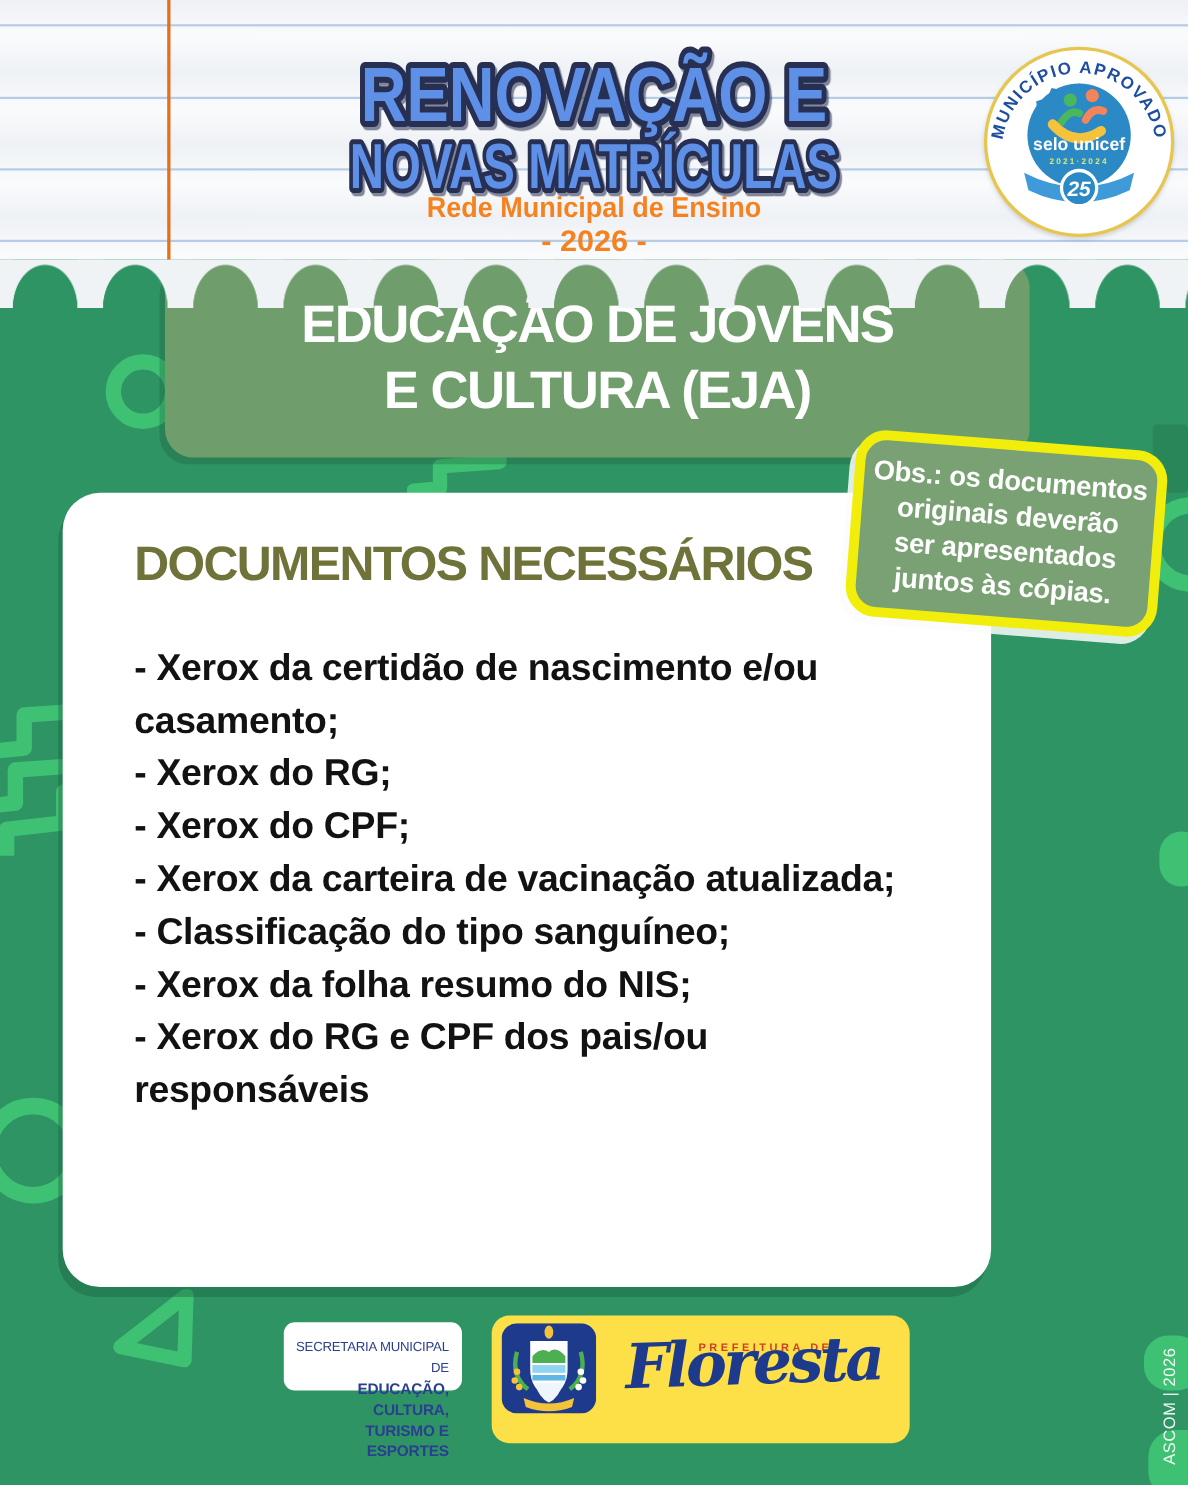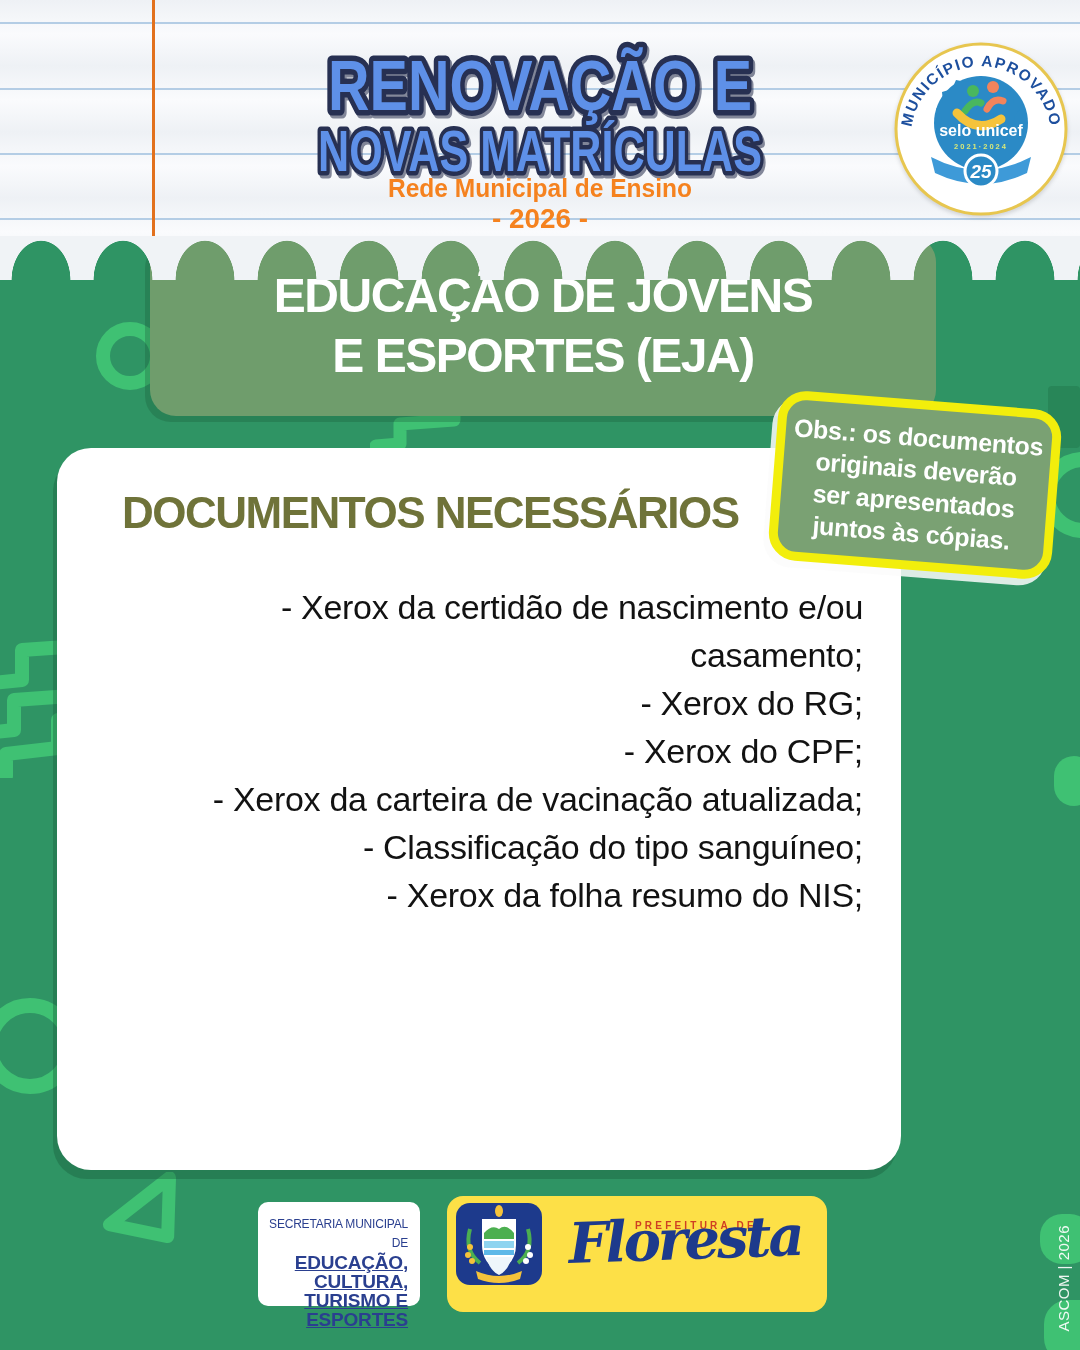--- a/index.html
+++ b/index.html
@@ -40,28 +40,28 @@
     box-shadow:-5px 7px 0 rgba(252,252,252,.85);
     display:flex;flex-direction:column;justify-content:center;align-items:center;box-sizing:border-box;}
   .obs div{color:#fff;font-weight:bold;font-size:25px;line-height:32px;letter-spacing:-0.3px;}
 
   
   .card{left:57px;top:448px;width:844px;height:722px;z-index:4;background:#ffffff;
     border-radius:34px;box-shadow:-4px 9px 0 rgba(24,92,58,.38);box-sizing:border-box;
     padding:40px 38px 0 65px;}
   .card h1{margin:0;font-size:44px;font-weight:bold;color:#6f7339;letter-spacing:-1.5px;}
   .doc-list{margin-top:45px;}
-  .doc-item div{font-size:34px;font-weight:400;color:#121212;line-height:48px;letter-spacing:-0.3px;text-align:right;}
+  .doc-item div{font-size:34px;font-weight:700;color:#121212;line-height:48px;letter-spacing:-0.3px;}
   .doc-item .cont{padding-left:26px;}
 
   
-  .secretaria{left:258px;top:1202px;width:162px;height:104px;z-index:8;background:#ffffff;
+  .secretaria{left:258px;top:1202px;width:162px;height:62px;z-index:8;background:#ffffff;
     border-radius:10px;box-sizing:border-box;padding:13px 12px 0 6px;text-align:right;color:#2a3f8f;}
   .secretaria .l1{font-size:12px;line-height:19px;letter-spacing:-0.2px;}
-  .secretaria .l2{font-size:19px;line-height:19px;font-weight:bold;letter-spacing:-0.2px;text-decoration:underline;}
+  .secretaria .l2{font-size:14px;line-height:19px;font-weight:bold;letter-spacing:-0.2px;}
   .prefeitura{left:447px;top:1196px;width:380px;height:116px;z-index:8;background:#fde047;
     border-radius:16px;}
   .crest{position:absolute;left:9px;top:7px;}
   .pref-label{position:absolute;left:188px;top:24px;font-size:10px;font-weight:bold;
     letter-spacing:3.2px;color:#cf3f22;}
   .city{position:absolute;left:102px;top:10px;width:272px;text-align:center;
     font-family:"DejaVu Serif",serif;font-style:italic;font-weight:bold;font-size:56px;
     color:#1d3a8c;letter-spacing:-3px;transform:rotate(-2deg);}
   .credit{right:8px;bottom:18px;z-index:8;color:#ffffff;font-size:15px;opacity:.92;
     writing-mode:vertical-rl;transform:rotate(180deg);letter-spacing:.5px;}
@@ -93,21 +93,21 @@
   <path d="M88 10 L22 48 L78 68 Z" fill="none" stroke="#3fc173" stroke-width="13" stroke-linejoin="round" transform="rotate(-8 55 40)"></path>
 </svg>
 <div class="abs doodle ring" style="left:1040px;top:452px;width:86px;height:86px;border-width:15px;"></div>
 <div class="abs dark-sq"></div>
 <div class="abs doodle blob" style="left:1054px;top:756px;width:40px;height:50px;border-radius:20px;"></div>
 <div class="abs doodle blob" style="left:1040px;top:1214px;width:52px;height:50px;border-radius:22px;"></div>
 <div class="abs doodle blob" style="left:1044px;top:1300px;width:50px;height:62px;border-radius:24px 0 0 24px;"></div>
 
 <div class="abs eja">
   <div>EDUCAÇÃO DE JOVENS</div>
-  <div>E ESPORTES (EJA)</div>
+  <div>E CULTURA (EJA)</div>
 </div>
 
 <div class="abs card">
   <h1>DOCUMENTOS NECESSÁRIOS</h1>
   <div class="doc-list">
       <div class="doc-item">
         <div>- Xerox da certidão de nascimento e/ou casamento;</div>
       </div>
       <div class="doc-item">
         <div>- Xerox do RG;</div>
@@ -118,20 +118,21 @@
       <div class="doc-item">
         <div>- Xerox da carteira de vacinação atualizada;</div>
       </div>
       <div class="doc-item">
         <div>- Classificação do tipo sanguíneo;</div>
       </div>
       <div class="doc-item">
         <div>- Xerox da folha resumo do NIS;</div>
       </div>
       <div class="doc-item">
+        <div>- Xerox do RG e CPF dos pais/ou responsáveis</div>
       </div>
     </div>
 </div>
 
 <div class="abs scallops"></div>
 <div class="abs paper">
   <div class="rule" style="top:22px;"></div>
   <div class="rule" style="top:88px;"></div>
   <div class="rule" style="top:153px;"></div>
   <div class="rule" style="top:218px;"></div>

